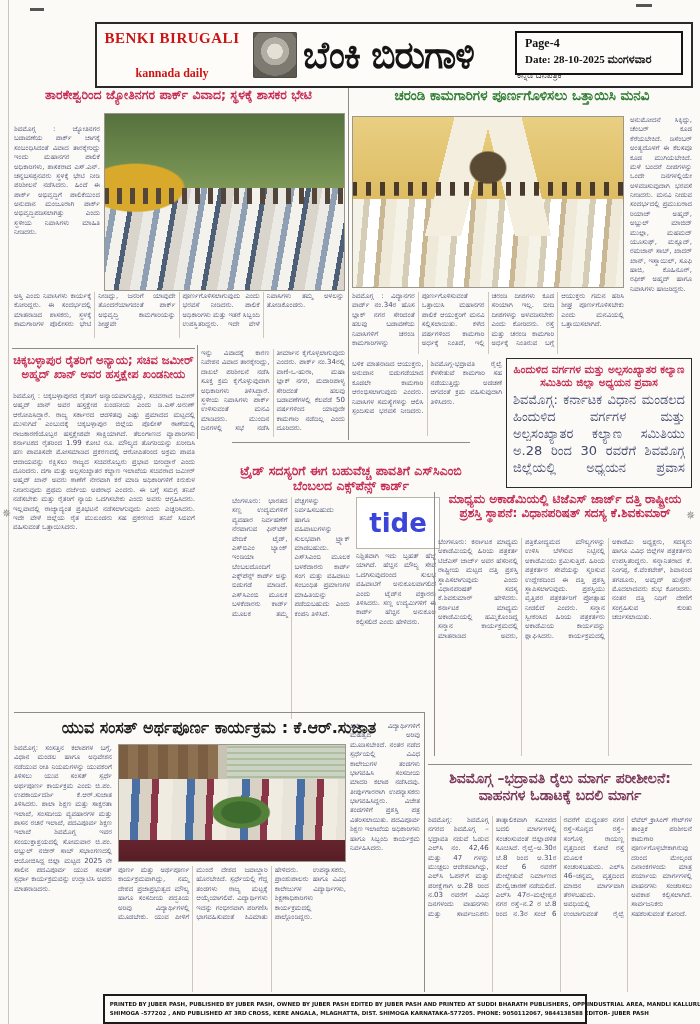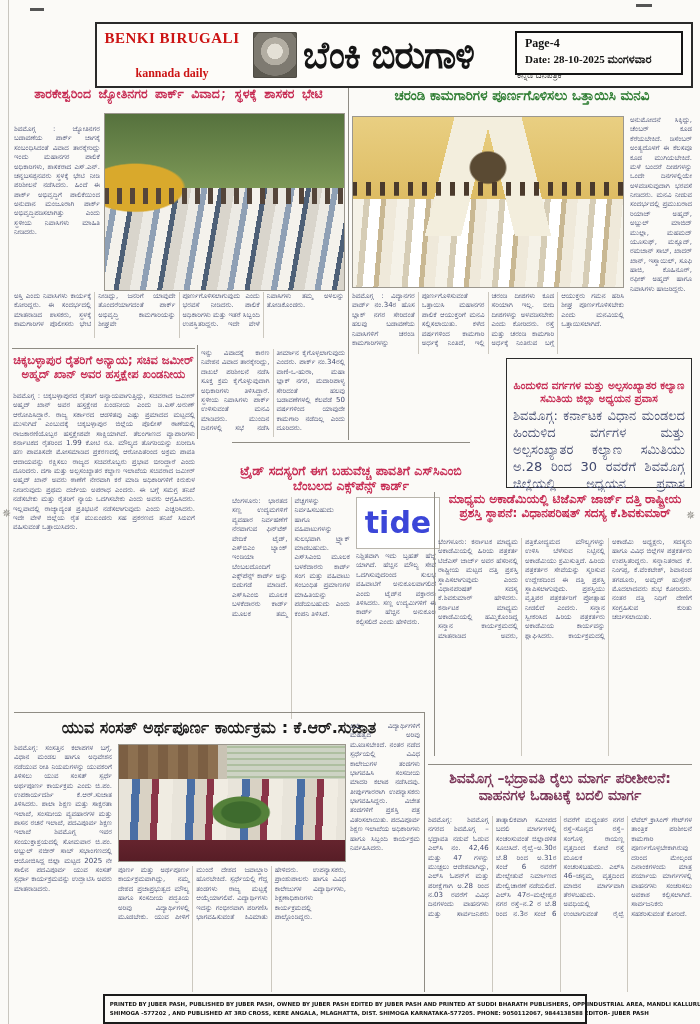--- a/index.html
+++ b/index.html
@@ -91,25 +91,25 @@
       repeating-linear-gradient(90deg, #7c5f43 0 10px, #8d7050 10px 20px);
     background-size:100% 100%,100% 52%,100% 26%,52% 58%,44% 72%;
     background-position:0 0,0 62%,0 100%,100% 0,0 0;
     background-repeat:no-repeat;
   }
 
   .tide-box{
     position:absolute;background:#ffffff;border:1px solid #b9b5ac;
     display:flex;align-items:center;justify-content:center;
   }
-  .tide-word{color:var(--tide-blue,#3b46d8);font-weight:bold;font-size:30px;letter-spacing:0;line-height:1;}
+  .tide-word{color:var(--tide-blue,#3b46d8);font-weight:bold;font-size:26px;letter-spacing:0;line-height:1;}
 
   .welfare-box{
     position:absolute;border:1.5px solid #2c2c2c;background:#fbfaf6;
-    padding:20px 6px;box-sizing:border-box;
+    padding:4px 6px;box-sizing:border-box;
   }
   .welfare-box .hl-in{position:static;display:block;font-weight:bold;text-align:center;
     font-size:10.5px;line-height:1.25;}
   .welfare-box .body-in{position:static;display:block;margin-top:3px;font-size:13px;
     line-height:1.3;text-align:justify;color:var(--body-ink,#41496e);overflow:hidden;height:84px;}
 
   .footer-box{
     position:absolute;left:103px;top:994px;width:482px;height:26px;width:482px;
     border:2px solid #1b1b1b;background:#fcfbf8;
     left:103px;width:480px;
@@ -135,33 +135,34 @@
     </div>
     <div class="logo"></div>
     <div class="mh-title">ಬೆಂಕಿ ಬಿರುಗಾಳಿ</div>
     <div class="mh-sub">ಕನ್ನಡ ದಿನಪತ್ರಿಕೆ</div>
     <div class="mh-datebox">
       <div class="p">Page-4</div>
       <div class="d">Date: 28-10-2025  ಮಂಗಳವಾರ</div>
     </div>
   </header>
 
-  <h2 class="hl red" style="left:12px;top:88px;width:333px;font-size:12.5px;font-family:Liberation Mono, monospace;">ತಾರಕೇಶ್ವರಿಂದ ಜ್ಯೋತಿನಗರ ಪಾರ್ಕ್ ವಿವಾದ; ಸ್ಥಳಕ್ಕೆ ಶಾಸಕರ ಭೇಟಿ</h2>
+  <h2 class="hl red" style="left:12px;top:88px;width:333px;font-size:12.5px;">ತಾರಕೇಶ್ವರಿಂದ ಜ್ಯೋತಿನಗರ ಪಾರ್ಕ್ ವಿವಾದ; ಸ್ಥಳಕ್ಕೆ ಶಾಸಕರ ಭೇಟಿ</h2>
   <p class="body-text" style="left:14px;top:113px;width:86px;height:180px;margin-top:12px;">ಶಿವಮೊಗ್ಗ : ಜ್ಯೋತಿನಗರ ಬಡಾವಣೆಯ ಪಾರ್ಕ್ ಜಾಗಕ್ಕೆ ಸಂಬಂಧಿಸಿದಂತೆ ವಿವಾದ ತಾರಕ್ಕೇರಿದ್ದು ಇಂದು ಮಹಾನಗರ ಪಾಲಿಕೆ ಅಧಿಕಾರಿಗಳು, ಶಾಸಕರಾದ ಎಸ್.ಎನ್. ಚನ್ನಬಸಪ್ಪನವರು ಸ್ಥಳಕ್ಕೆ ಭೇಟಿ ನೀಡಿ ಪರಿಶೀಲನೆ ನಡೆಸಿದರು. ಹಿಂದೆ ಈ ಪಾರ್ಕ್ ಅಭಿವೃದ್ಧಿಗೆ ಪಾಲಿಕೆಯಿಂದ ಅನುದಾನ ಮಂಜೂರಾಗಿ ಪಾರ್ಕ್ ಅಭಿವೃದ್ಧಿಪಡಿಸಲಾಗಿತ್ತು ಎಂದು ಸ್ಥಳೀಯ ನಿವಾಸಿಗಳು ಮಾಹಿತಿ ನೀಡಿದರು.</p>
   <div class="photo photo-park" style="left:104px;top:113px;width:241px;height:178px;"></div>
   <p class="body-text c4" style="left:14px;top:292px;width:330px;height:46px;">ಅಸ್ತಿ ಎಂದು ನಿವಾಸಿಗಳು ಕಾರ್ಯಕ್ಕೆ ಕೋರಿದ್ದರು. ಈ ಸಂದರ್ಭದಲ್ಲಿ ಮಾತನಾಡಿದ ಶಾಸಕರು, ಸ್ಥಳಕ್ಕೆ ಕಾಮಗಾರಿಗಳ ಪೊಲೀಸರು ಭೇಟಿ ನೀಡಿದ್ದು, ಜನರಿಗೆ ಯಾವುದೇ ತೊಂದರೆಯಾಗದಂತೆ ಪಾರ್ಕ್ ಅಭಿವೃದ್ಧಿ ಕಾಮಗಾರಿಯನ್ನು ಶೀಘ್ರವೇ ಪೂರ್ಣಗೊಳಿಸಲಾಗುವುದು ಎಂದು ಭರವಸೆ ನೀಡಿದರು. ಪಾಲಿಕೆ ಅಧಿಕಾರಿಗಳು ಮತ್ತು ಇತರೆ ಸಿಬ್ಬಂದಿ ಉಪಸ್ಥಿತರಿದ್ದರು. ಇದೇ ವೇಳೆ ನಿವಾಸಿಗಳು ತಮ್ಮ ಅಳಲನ್ನು ತೋಡಿಕೊಂಡರು.</p>
   <p class="body-text c2" style="left:201px;top:349px;width:144px;height:88px;">ಇನ್ನು ವಿವಾದಕ್ಕೆ ಕಾರಣ ನಿವೇಶನ ವಿವಾದ ತಾರಕ್ಕೇರಿದ್ದು, ದಾಖಲೆ ಪರಿಶೀಲನೆ ನಡೆಸಿ ಸೂಕ್ತ ಕ್ರಮ ಕೈಗೊಳ್ಳುವುದಾಗಿ ಅಧಿಕಾರಿಗಳು ತಿಳಿಸಿದ್ದಾರೆ. ಸ್ಥಳೀಯ ನಿವಾಸಿಗಳು ಪಾರ್ಕ್ ಉಳಿಸುವಂತೆ ಮನವಿ ಮಾಡಿದರು. ಮುಂದಿನ ದಿನಗಳಲ್ಲಿ ಸಭೆ ನಡೆಸಿ ತೀರ್ಮಾನ ಕೈಗೊಳ್ಳಲಾಗುವುದು ಎಂದರು. ಪಾರ್ಕ್ ನಂ.34ರಲ್ಲಿ ವಾಣಿ-ಒ-ಹುರಾ, ಮಹಾ ಬ್ಲಾಕ್ ನಗರ, ಮದಾರಿಪಾಳ್ಯ ಸೇರಿದಂತೆ ಹಲವು ಬಡಾವಣೆಗಳಲ್ಲಿ ಕೆಲವೆಡೆ 50 ವರ್ಷಗಳಿಂದ ಯಾವುದೇ ಕಾಮಗಾರಿ ನಡೆದಿಲ್ಲ ಎಂದು ದೂರಿದರು.</p>
 
   <div class="vrule" style="left:348px;top:88px;height:352px;"></div>
   <div class="vrule" style="left:197px;top:345px;height:94px;"></div>
 
   <h2 class="hl green" style="left:352px;top:88px;width:340px;font-size:13.5px;text-align:center;">ಚರಂಡಿ ಕಾಮಗಾರಿಗಳ ಪೂರ್ಣಗೊಳಿಸಲು ಒತ್ತಾಯಿಸಿ ಮನವಿ</h2>
   <div class="photo photo-drain" style="left:352px;top:116px;width:272px;height:172px;"></div>
   <p class="body-text" style="left:630px;top:116px;width:62px;height:238px;">ಅನುಮೋದನೆ ಸಿಕ್ಕಿದ್ದು, ಚೆಂಬರ್ ಕೂಡ ಕೆರೆಯಬೇಕಿದೆ. ಡಿಸೆಂಬರ್ ಅಂತ್ಯದೊಳಗೆ ಈ ಕೆಲಸವೂ ಕೂಡ ಮುಗಿಯಬೇಕಿದೆ. ಮಳೆ ಬಂದರೆ ದೀಪಗಳನ್ನು ಒಂದೇ ದಿನಗಳಲ್ಲಿಯೇ ಅಳವಡಿಸುವುದಾಗಿ ಭರವಸೆ ನೀಡಿದರು. ಮನವಿ ನೀಡುವ ಸಂದರ್ಭದಲ್ಲಿ ಪ್ರಮುಖರಾದ ರಿಯಾಜ್ ಅಹ್ಮದ್, ಅಬ್ದುಲ್ ಮಾಜಿದ್ ಮುಲ್ಲಾ, ಮಹಮದ್ ಯೂಸುಫ್, ಮಕ್ಸೂದ್, ರಮಜಾನ್ ಸಾಬ್, ಖಾದರ್ ಖಾನ್, ಇಸ್ಮಾಯಿಲ್, ಸೂಫಿ ಹಾಜಿ, ಕೊಹಿನೂರ್, ರಫೀಕ್ ಅಹ್ಮದ್ ಹಾಗೂ ನಿವಾಸಿಗಳು ಹಾಜರಿದ್ದರು.</p>
   <p class="body-text c4" style="left:352px;top:292px;width:272px;height:62px;">ಶಿವಮೊಗ್ಗ : ವಿದ್ಯಾನಗರ ವಾರ್ಡ್ ನಂ.34ರ ಹೊಸ ಬ್ಲಾಕ್ ನಗರ ಸೇರಿದಂತೆ ಹಲವು ಬಡಾವಣೆಯ ನಿವಾಸಿಗಳಿಗೆ ಚರಂಡಿ ಕಾಮಗಾರಿಗಳನ್ನು ಪೂರ್ಣಗೊಳಿಸುವಂತೆ ಒತ್ತಾಯಿಸಿ ಮಹಾನಗರ ಪಾಲಿಕೆ ಆಯುಕ್ತರಿಗೆ ಮನವಿ ಸಲ್ಲಿಸಲಾಯಿತು. ಕಳೆದ ವರ್ಷಗಳಿಂದ ಕಾಮಗಾರಿ ಅರ್ಧಕ್ಕೆ ನಿಂತಿದೆ, ಇಲ್ಲಿ ಚರಂಡಿ ದೀಪಗಳು ಕೂಡ ಸರಿಯಾಗಿ ಇಲ್ಲ. ಬೀದಿ ದೀಪಗಳನ್ನು ಅಳವಡಿಸಬೇಕು ಎಂದು ಕೋರಿದರು. ರಸ್ತೆ ಮತ್ತು ಚರಂಡಿ ಕಾಮಗಾರಿ ಅರ್ಧಕ್ಕೆ ನಿಂತಿರುವ ಬಗ್ಗೆ ಆಯುಕ್ತರು ಗಮನ ಹರಿಸಿ ಶೀಘ್ರ ಪೂರ್ಣಗೊಳಿಸಬೇಕು ಎಂದು ಮನವಿಯಲ್ಲಿ ಒತ್ತಾಯಿಸಲಾಗಿದೆ.</p>
+  <p class="body-text c2" style="left:352px;top:360px;width:150px;height:76px;">ಬಳಿಕ ಮಾತನಾಡಿದ ಆಯುಕ್ತರು, ಅನುದಾನ ಬಿಡುಗಡೆಯಾದ ಕೂಡಲೇ ಕಾಮಗಾರಿ ಆರಂಭಿಸಲಾಗುವುದು ಎಂದರು. ನಿವಾಸಿಗಳ ಸಮಸ್ಯೆಗಳನ್ನು ಆಲಿಸಿ ಸ್ಪಂದಿಸುವ ಭರವಸೆ ನೀಡಿದರು. ಶಿವಮೊಗ್ಗ-ಭದ್ರಾವತಿ ರೈಲ್ವೆ ಕೆಳಸೇತುವೆ ಕಾಮಗಾರಿ ಸಹ ನಡೆಯುತ್ತಿದ್ದು ಅಡಚಣೆ ಆಗದಂತೆ ಕ್ರಮ ವಹಿಸುವುದಾಗಿ ತಿಳಿಸಿದರು.</p>
 
   <h2 class="hl red" style="left:12px;top:348px;width:183px;font-size:11.5px;border-top:1px solid #8f8c84;padding-top:5px;">ಚಿಕ್ಕಬಳ್ಳಾಪುರ ರೈತರಿಗೆ ಅನ್ಯಾಯ; ಸಚಿವ ಜಮೀರ್ ಅಹ್ಮದ್ ಖಾನ್ ಅವರ ಹಸ್ತಕ್ಷೇಪ ಖಂಡನೀಯ</h2>
   <p class="body-text" style="left:13px;top:392px;width:182px;height:312px;">ಶಿವಮೊಗ್ಗ : ಚಿಕ್ಕಬಳ್ಳಾಪುರದ ರೈತರಿಗೆ ಅನ್ಯಾಯವಾಗುತ್ತಿದ್ದು, ಸಚಿವರಾದ ಜಮೀರ್ ಅಹ್ಮದ್ ಖಾನ್ ಅವರ ಹಸ್ತಕ್ಷೇಪ ಖಂಡನೀಯ ಎಂದು ಡಿ.ಎಸ್.ಅರುಣ್ ಆರೋಪಿಸಿದ್ದಾರೆ. ರಾಜ್ಯ ಸರ್ಕಾರದ ಆಡಳಿತವು ಎಷ್ಟು ಪ್ರಮಾದದ ಮಟ್ಟದಲ್ಲಿ ಮುಳುಗಿದೆ ಎಂಬುದಕ್ಕೆ ಚಿಕ್ಕಬಳ್ಳಾಪುರ ಜಿಲ್ಲೆಯ ಪೊಲೀಸ್ ಠಾಣೆಯಲ್ಲಿ ರಾಜಕಾರಣಿಯೊಬ್ಬರ ಹಸ್ತಕ್ಷೇಪವೇ ಸಾಕ್ಷಿಯಾಗಿದೆ. ತೆಲಂಗಾಣದ ವ್ಯಾಪಾರಿಗಳು ಕರ್ನಾಟಕದ ರೈತರಿಂದ 1.99 ಕೋಟಿ ರೂ. ಮೌಲ್ಯದ ತೊಗರಿಯನ್ನು ಖರೀದಿಸಿ ಹಣ ಪಾವತಿಸದೇ ಮೋಸಮಾಡಿದ ಪ್ರಕರಣದಲ್ಲಿ ಆರೋಪಿತರಿಂದ ಅಕ್ರಮ ಪಾವತಿ ಆದಾಯವನ್ನು ರಕ್ಷಿಸಲು ರಾಜ್ಯದ ಸಚಿವರೊಬ್ಬರು ಪ್ರಭಾವ ಬೀರಿದ್ದಾರೆ ಎಂದು ದೂರಿದರು. ದಗಾ ಮತ್ತು ಅಲ್ಪಸಂಖ್ಯಾತರ ಕಲ್ಯಾಣ ಇಲಾಖೆಯ ಸಚಿವರಾದ ಜಮೀರ್ ಅಹ್ಮದ್ ಖಾನ್ ಅವರು ಠಾಣೆಗೆ ನೇರವಾಗಿ ಕರೆ ಮಾಡಿ ಅಧಿಕಾರಿಗಳಿಗೆ ಕಿರುಕುಳ ನೀಡಿರುವುದು ಪ್ರಥಮ ದರ್ಜೆಯ ಅಪರಾಧ ಎಂದರು. ಈ ಬಗ್ಗೆ ಸಮಗ್ರ ತನಿಖೆ ನಡೆಸಬೇಕು ಮತ್ತು ರೈತರಿಗೆ ನ್ಯಾಯ ಒದಗಿಸಬೇಕು ಎಂದು ಅವರು ಆಗ್ರಹಿಸಿದರು. ಇಲ್ಲವಾದಲ್ಲಿ ರಾಜ್ಯಾದ್ಯಂತ ಪ್ರತಿಭಟನೆ ನಡೆಸಲಾಗುವುದು ಎಂದು ಎಚ್ಚರಿಸಿದರು. ಇದೇ ವೇಳೆ ಜಿಲ್ಲೆಯ ರೈತ ಮುಖಂಡರು ಸಹ ಪ್ರಕರಣದ ತನಿಖೆ ಸಿಬಿಐಗೆ ವಹಿಸುವಂತೆ ಒತ್ತಾಯಿಸಿದರು.</p>
 
   <h2 class="hl red" style="left:232px;top:442px;width:238px;font-size:12.5px;border-top:1px solid #8f8c84;padding-top:21px;">ಟ್ರೈಡ್ ಸದಸ್ಯರಿಗೆ ಈಗ ಬಹುವೆಚ್ಚ ಪಾವತಿಗೆ ಎಸ್‌ಸಿಎಂಬಿ ಬೆಂಬಲದ ಎಕ್ಸ್‌ಪೆನ್ಸ್ ಕಾರ್ಡ್</h2>
   <p class="body-text c2" style="left:232px;top:497px;width:118px;height:222px;">ಬೆಂಗಳೂರು: ಭಾರತದ ಸಣ್ಣ ಉದ್ಯಮಗಳಿಗೆ ವ್ಯವಹಾರ ನಿರ್ವಹಣೆಗೆ ನೆರವಾಗುವ ಫಿನ್‌ಟೆಕ್ ವೇದಿಕೆ ಟೈಡ್, ಎಸ್‌ಬಿಎಂ ಬ್ಯಾಂಕ್ ಇಂಡಿಯಾ ಬೆಂಬಲದೊಂದಿಗೆ ಎಕ್ಸ್‌ಪೆನ್ಸ್ ಕಾರ್ಡ್ ಅನ್ನು ಬಿಡುಗಡೆ ಮಾಡಿದೆ. ಎಸ್‌ಸಿಎಂಬಿ ಮೂಲಕ ಬಳಕೆದಾರರು ಕಾರ್ಡ್ ಮೂಲಕ ತಮ್ಮ ವೆಚ್ಚಗಳನ್ನು ನಿರ್ವಹಿಸಬಹುದು ಹಾಗೂ ವಹಿವಾಟುಗಳನ್ನು ಸುಲಭವಾಗಿ ಟ್ರ್ಯಾಕ್ ಮಾಡಬಹುದು. ಎಸ್‌ಸಿಎಂಬಿ ಮೂಲಕ ಬಳಕೆದಾರರು ಕಾರ್ಡ್ ಸಂಗ ಮತ್ತು ವಹಿವಾಟು ಸಂಬಂಧಿತ ಪ್ರಮಾಣಗಳ ಮಾಹಿತಿಯನ್ನು ಪಡೆಯಬಹುದು ಎಂದು ಕಂಪನಿ ತಿಳಿಸಿದೆ.</p>
   <div class="tide-box" style="left:356px;top:497px;width:82px;height:50px;">
     <span class="tide-word">tide</span>
   </div>
   <p class="body-text" style="left:356px;top:552px;width:80px;height:167px;">ನಿಶ್ಚಿತವಾಗಿ ಇದು ಬೃಹತ್ ಹೆಜ್ಜೆ ಯಾಗಿದೆ. ಹೆಚ್ಚಿನ ಮೌಲ್ಯ ಸೇವೆ ಒದಗಿಸುವುದರಿಂದ ಸುಲಭ ವಹಿವಾಟಿಗೆ ಅನುಕೂಲವಾಗಲಿದೆ ಎಂದು ಟೈಡ್‌ನ ವಕ್ತಾರರು ತಿಳಿಸಿದರು. ಸಣ್ಣ ಉದ್ಯಮಿಗಳಿಗೆ ಈ ಕಾರ್ಡ್ ಹೆಚ್ಚಿನ ಅನುಕೂಲ ಕಲ್ಪಿಸಲಿದೆ ಎಂದು ಹೇಳಿದರು.</p>

